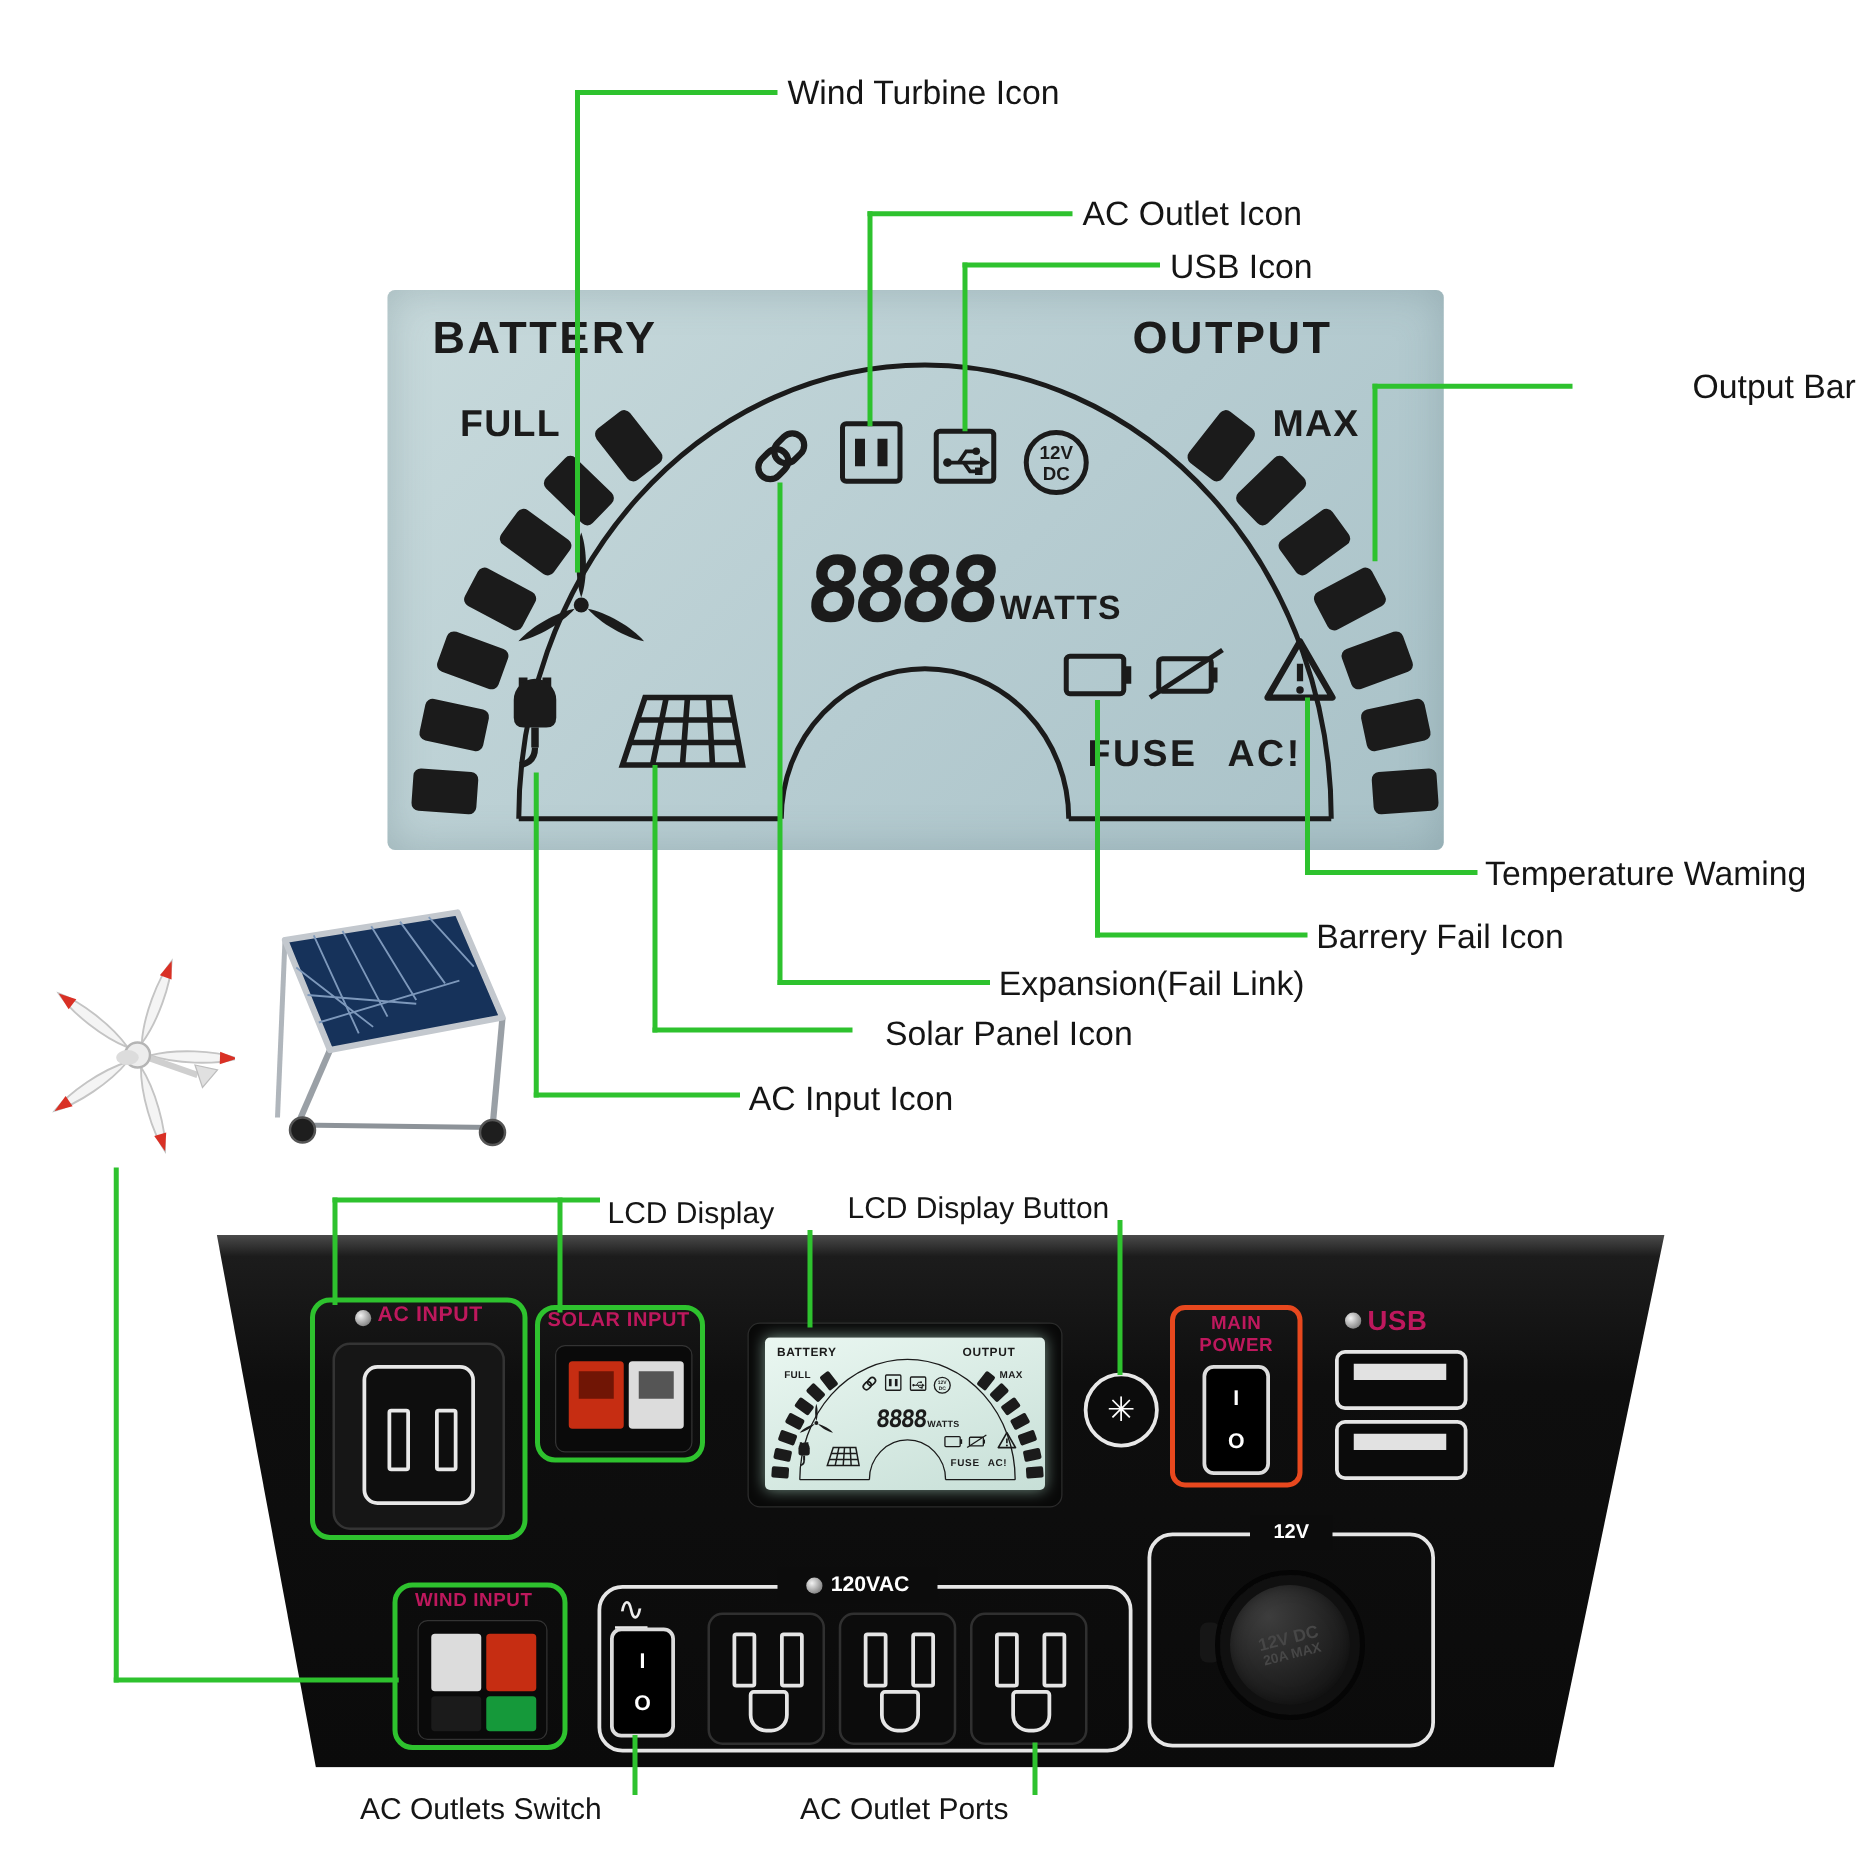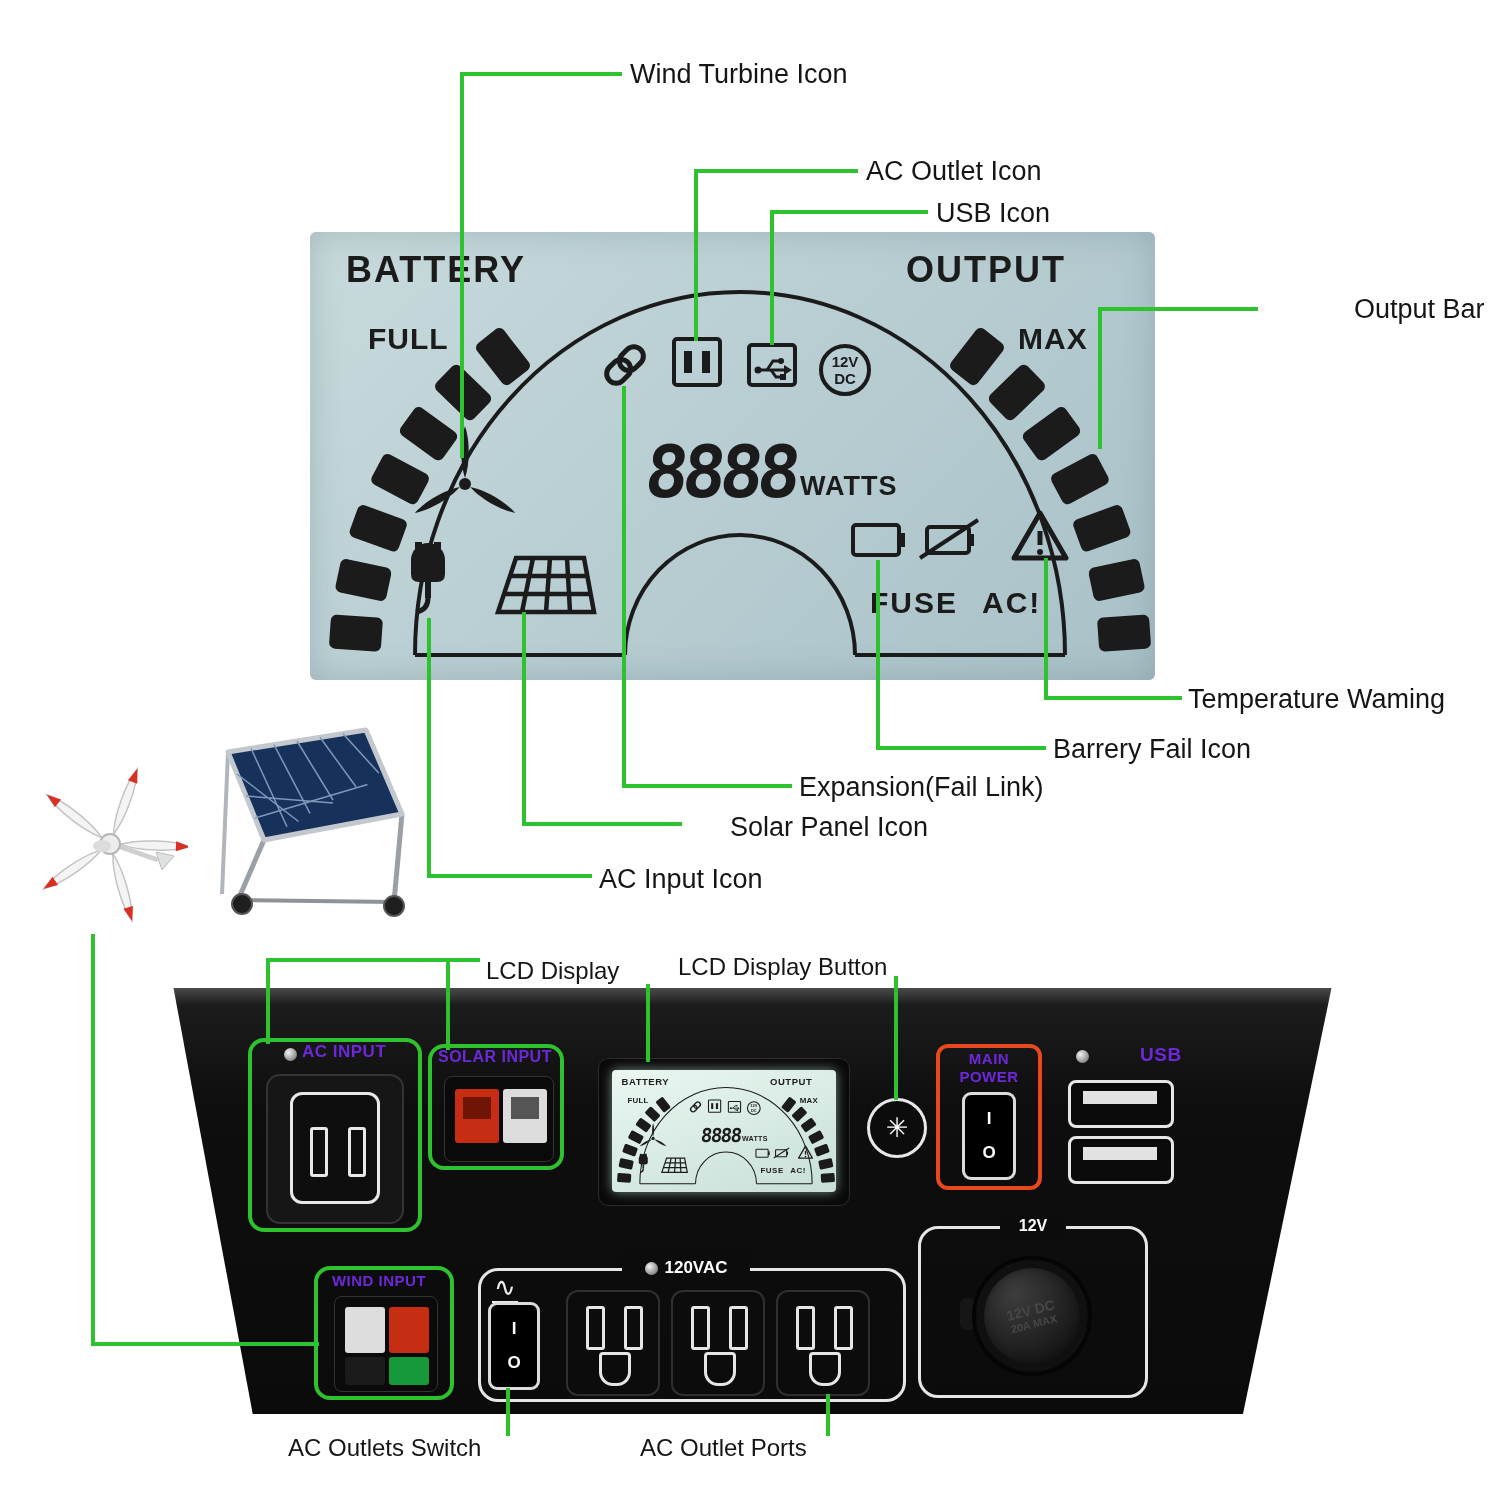--- a/index.html
+++ b/index.html
@@ -9,21 +9,21 @@
   .gbox{position:absolute;border:4px solid var(--green);border-radius:16px;box-sizing:border-box;background:transparent;}
   .lbl{position:absolute;color:#151515;font-size:27px;white-space:nowrap;}
   .lbl.sm{font-size:24px;text-align:center;}
   .lcd-big{position:absolute;left:310px;top:232px;width:845px;height:448px;border-radius:6px;
            background:linear-gradient(135deg,#c8dadc 0%,#b6ccd1 55%,#a8c1c7 100%);
            box-shadow:inset 0 0 34px rgba(80,105,110,.28);}
   .lcd-big svg{display:block;width:845px;height:448px;}
   .panel{position:absolute;left:170px;top:988px;width:1165px;height:426px;
          background:linear-gradient(180deg,#4a4a4a 0%,#1c1c1c 4%,#0e0e0e 28%,#0b0b0b 100%);
          clip-path:polygon(0.3% 0%,99.7% 0%,92.1% 100%,7.1% 100%);}
-  .wl{position:absolute;color:#6d28d9;font-weight:bold;white-space:nowrap;letter-spacing:.5px;}
+  .wl{position:absolute;color:#be185d;font-weight:bold;white-space:nowrap;letter-spacing:.5px;}
   .screw{position:absolute;width:13px;height:13px;border-radius:50%;
          background:radial-gradient(circle at 35% 35%,#f2f2f2,#888 72%);}
   .screw-inline{width:13px;height:13px;border-radius:50%;display:inline-block;flex:0 0 auto;
          background:radial-gradient(circle at 35% 35%,#f2f2f2,#888 72%);}
   .rocker{position:absolute;background:#000;border:3px solid #dcdcdc;border-radius:9px;color:#fff;
           display:flex;flex-direction:column;align-items:center;justify-content:space-evenly;
           font-weight:bold;font-size:17px;box-sizing:border-box;}
   .outlet{position:absolute;width:94px;height:106px;background:#0c0c0c;border-radius:12px;border:2px solid #303030;box-sizing:border-box;}
   .outlet .sl{position:absolute;width:13px;height:38px;border:3px solid #e6e6e6;border-radius:3px;top:14px;}
   .outlet .sl.l{left:18px;} .outlet .sl.r{left:56px;}
@@ -243,21 +243,21 @@
 
   <div class="mp-box"></div>
   <div class="wl" style="left:936px;top:1050px;width:106px;text-align:center;font-size:15px;">MAIN</div>
   <div class="wl" style="left:936px;top:1068px;width:106px;text-align:center;font-size:15px;">POWER</div>
   <div class="rocker" style="left:962px;top:1092px;width:54px;height:88px;">
     <span>I</span>
     <span>O</span>
   </div>
 
   <span class="screw" style="left:1076px;top:1050px;"></span>
-  <div class="wl" style="left:1140px;top:1044px;font-size:19px;">USB</div>
+  <div class="wl" style="left:1094px;top:1044px;font-size:22px;">USB</div>
   <div class="usb-port" style="left:1068px;top:1080px;">
       <div class="tongue"></div>
     </div>
   <div class="usb-port" style="left:1068px;top:1136px;">
       <div class="tongue"></div>
     </div>
 
   <div class="wl" style="left:314px;top:1272px;width:130px;text-align:center;font-size:15px;">WIND INPUT</div>
   <div class="recess" style="left:334px;top:1296px;width:104px;height:96px;">
     <div style="position:absolute;left:10px;top:10px;width:40px;height:46px;background:#dcdcdc;border-radius:3px;"></div>
@@ -336,20 +336,20 @@
   <div class="gline" style="left:506px;top:1388px;width:4px;height:48px;"></div>
   <div class="gline" style="left:826px;top:1394px;width:4px;height:42px;"></div>
 
   <div class="lbl" style="left:630px;top:59px;">Wind Turbine Icon</div>
   <div class="lbl" style="left:866px;top:156px;">AC Outlet Icon</div>
   <div class="lbl" style="left:936px;top:198px;">USB Icon</div>
   <div class="lbl" style="left:1312px;top:294px;margin-left:42px;">Output Bar</div>
   <div class="lbl" style="left:1188px;top:684px;">Temperature Waming</div>
   <div class="lbl" style="left:1053px;top:734px;">Barrery Fail Icon</div>
   <div class="lbl" style="left:799px;top:772px;">Expansion(Fail Link)</div>
-  <div class="lbl" style="left:730px;top:812px;">Solar Panel Icon</div>
+  <div class="lbl" style="left:708px;top:812px;">Solar Panel Icon</div>
   <div class="lbl" style="left:599px;top:864px;">AC Input Icon</div>
   <div class="lbl sm" style="left:486px;top:957px;">LCD Display</div>
   <div class="lbl sm" style="left:678px;top:953px;">LCD Display Button</div>
   <div class="lbl sm" style="left:288px;top:1434px;">AC Outlets Switch</div>
   <div class="lbl sm" style="left:640px;top:1434px;">AC Outlet Ports</div>
 
 </div>
 
 </body></html>

